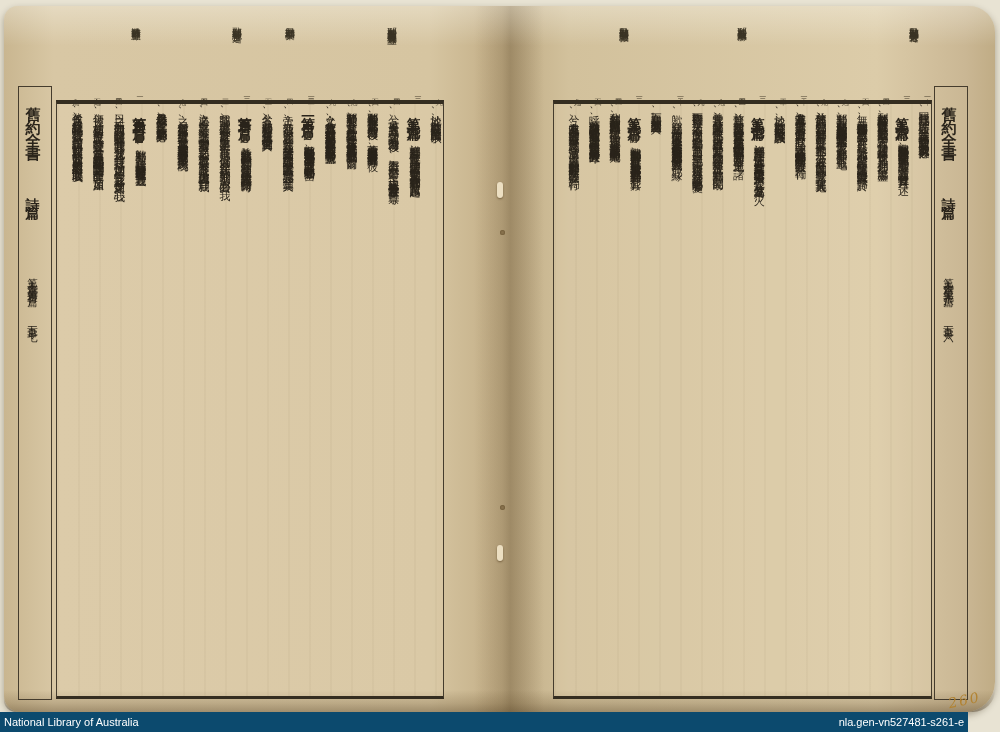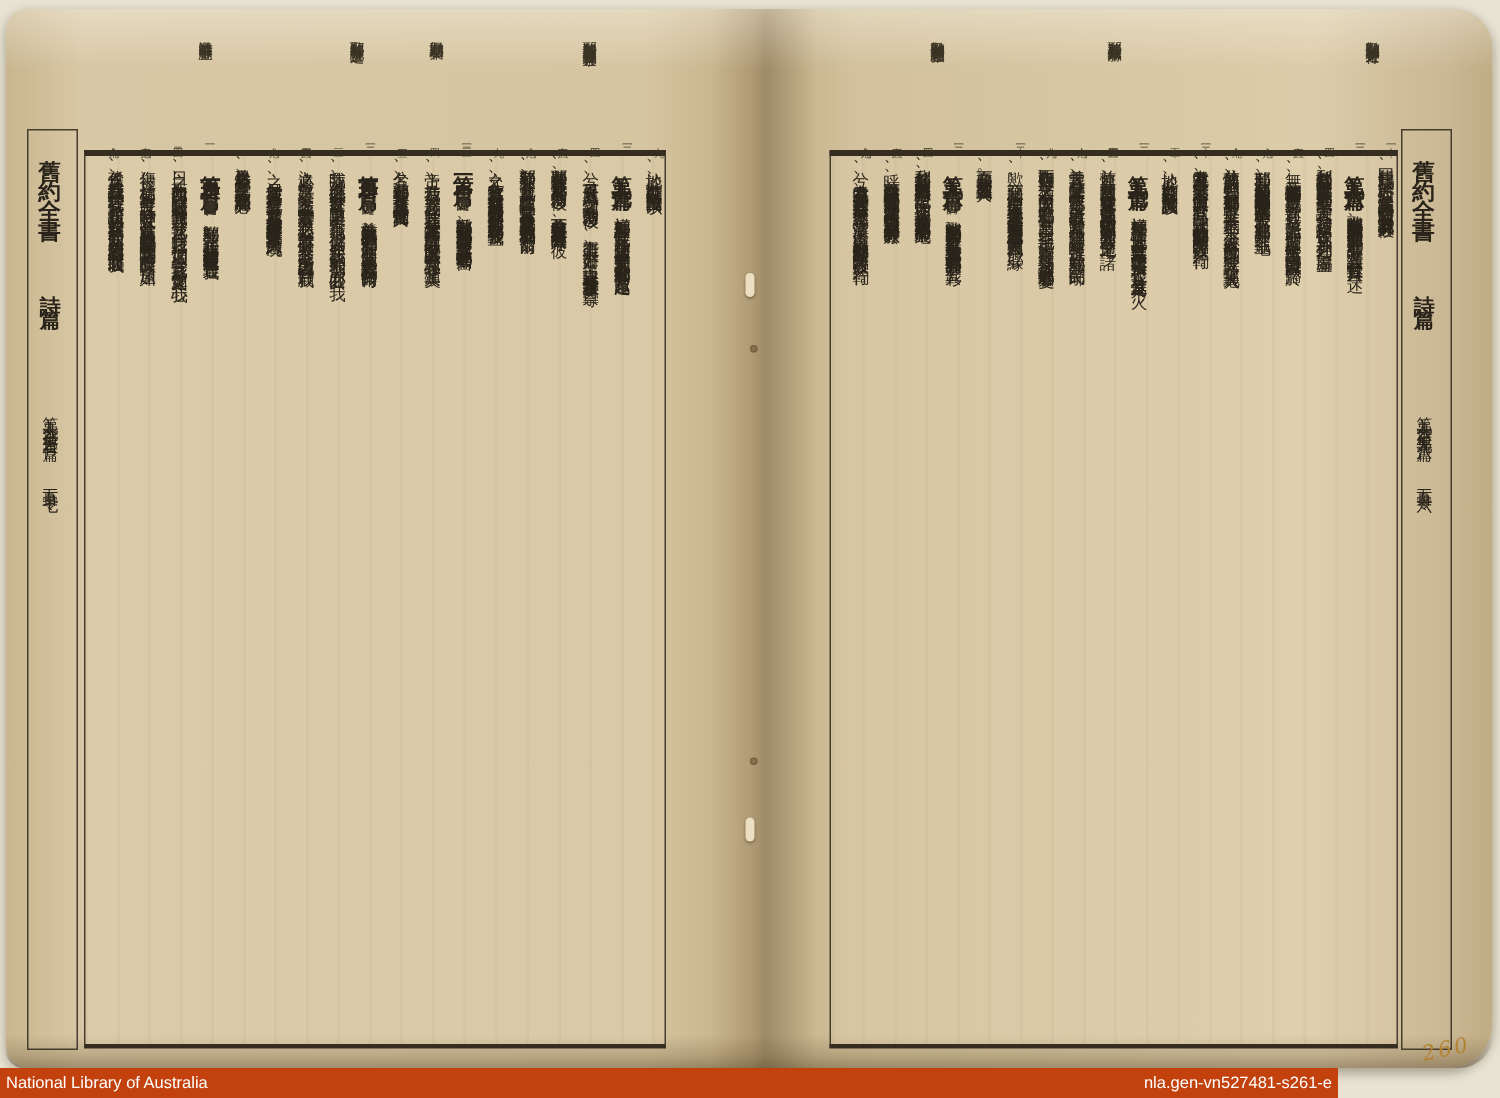--- a/index.html
+++ b/index.html
@@ -50,21 +50,21 @@
   .m-range{font-size:10.5px;letter-spacing:2px;margin-inline-start:64px;}
   .m-page{font-size:10.5px;letter-spacing:2px;margin-inline-start:26px;}
   
   .anno{position:absolute;top:20px;writing-mode:vertical-rl;text-orientation:upright;
     inline-size:78px;font-size:9.5px;line-height:12px;letter-spacing:.5px;color:#3b3425;}
   .anno-r1{right:80px;}  .anno-r2{right:252px;} .anno-r3{right:370px;}
   .anno-l1{right:602px;} .anno-l2{right:704px;} .anno-l3{right:757px;} .anno-l4{right:858px;}
   
   .hand-note{position:absolute;left:948px;top:692px;font-size:14px;color:#b28332;
     font-style:italic;transform:rotate(-12deg);letter-spacing:2px;}
-  .bottom-bar{position:absolute;left:0;top:712px;width:892px;height:20px;background:#c2410c;
+  .bottom-bar{position:absolute;left:0;top:712px;width:968px;height:20px;background:#0c4a6e;
     color:#fff;display:flex;justify-content:space-between;align-items:center;padding:0 4px;box-sizing:border-box;
     font-family:"Liberation Sans","DejaVu Sans",sans-serif;font-size:11px;}
   .grp{position:absolute;inset:0;pointer-events:none;}
   .grp > *{pointer-events:auto;}
 </style>
 </head>
 <body>
 
 <div class="book"></div>
 <div class="sheen"></div>

